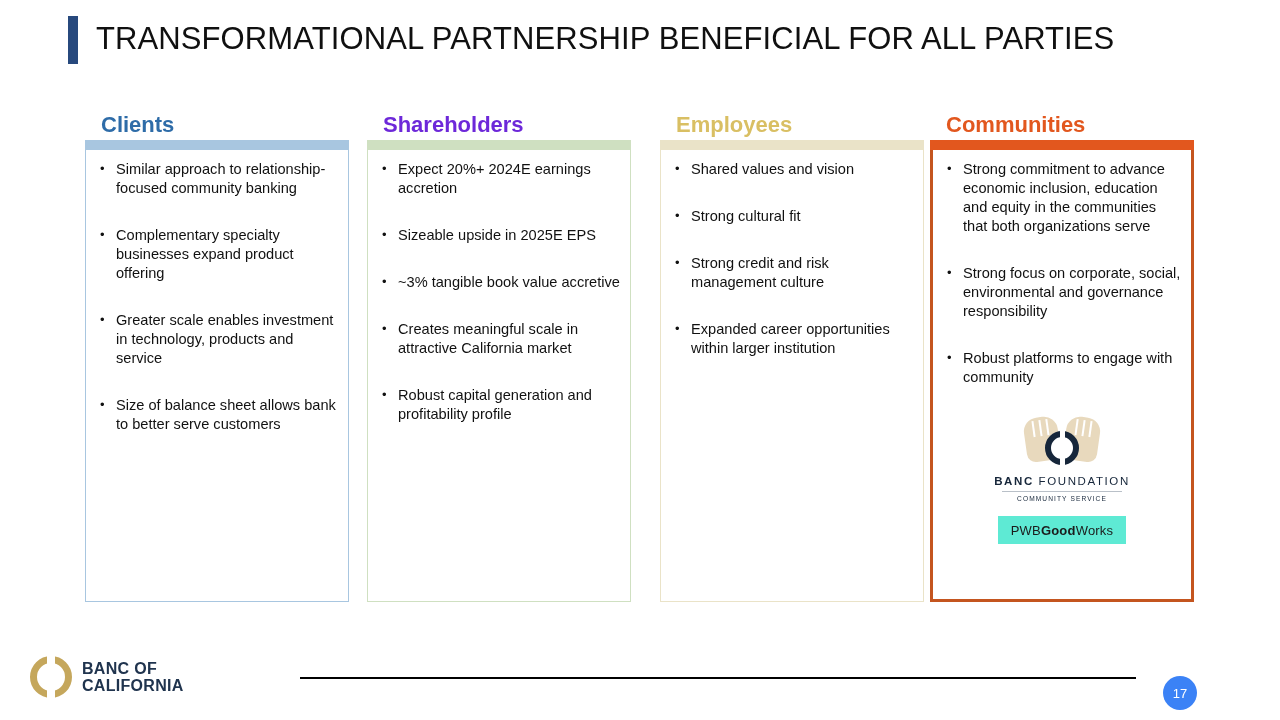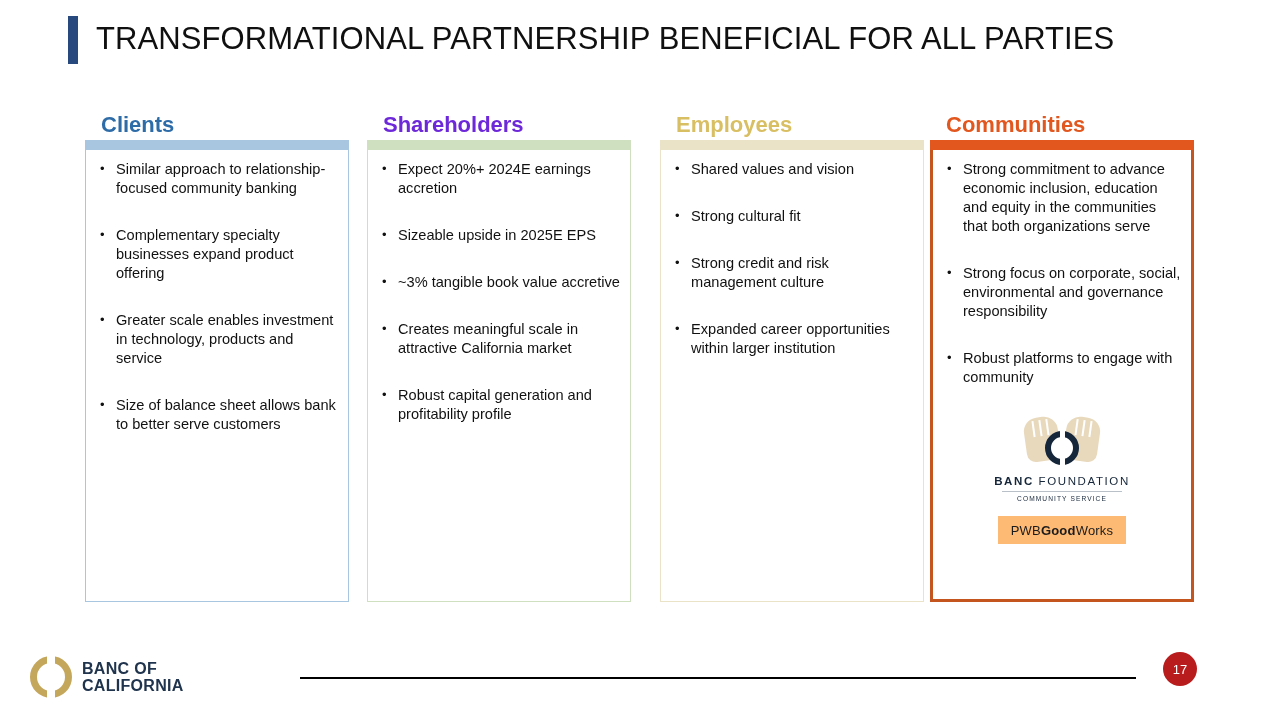--- a/index.html
+++ b/index.html
@@ -175,21 +175,21 @@
   }
   .bf-sub {
     font-size: 6.6px;
     letter-spacing: 1.1px;
     color: #16263a;
   }
   .pwb-badge {
     margin: 14px auto 0 auto;
     width: 128px;
     height: 28px;
-    background: #fdba74;
+    background: #5eead4;
     display: flex;
     align-items: center;
     justify-content: center;
     font-size: 13px;
     color: #1b1b1b;
     letter-spacing: 0.2px;
   }
   .pwb-badge b { font-weight: bold; }
 
   
@@ -256,24 +256,24 @@
   }
 
   .footer-rule {
     position: absolute;
     left: 300px; top: 29px;
     width: 836px; height: 2px;
     background: #000000;
   }
   .page-badge {
     position: absolute;
-    left: 1163px; top: 652px;
+    left: 1163px; top: 676px;
     width: 34px; height: 34px;
     border-radius: 50%;
-    background: #b91c1c;
+    background: #3b82f6;
     color: #ffffff;
     font-size: 13px;
     display: flex;
     align-items: center;
     justify-content: center;
   }
 </style>
 </head>
 <body>
 

